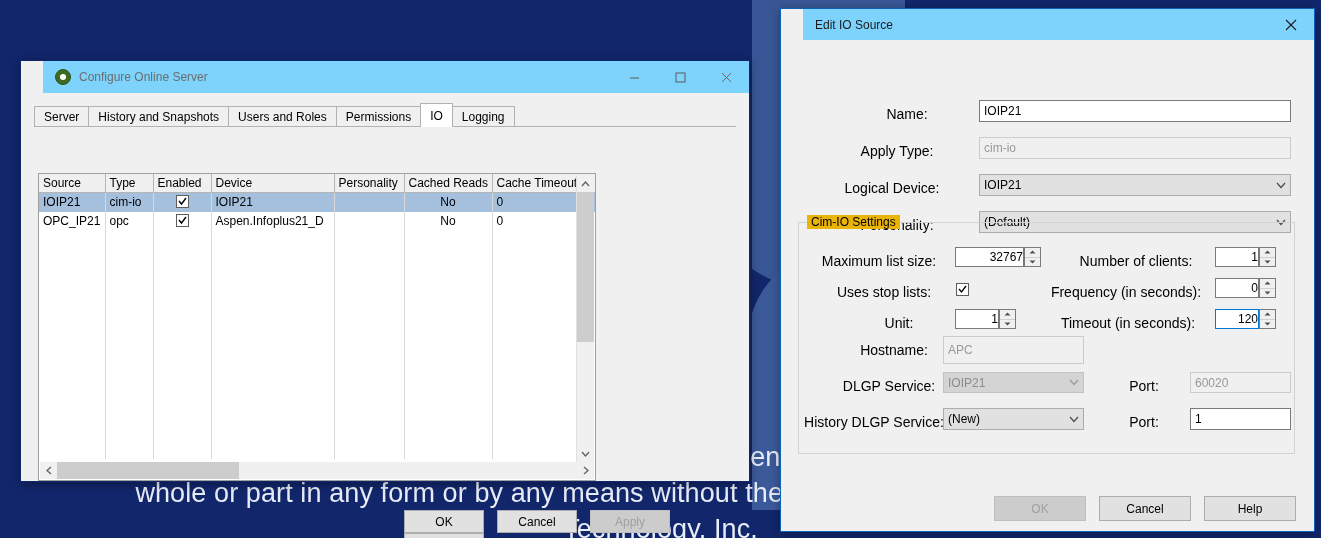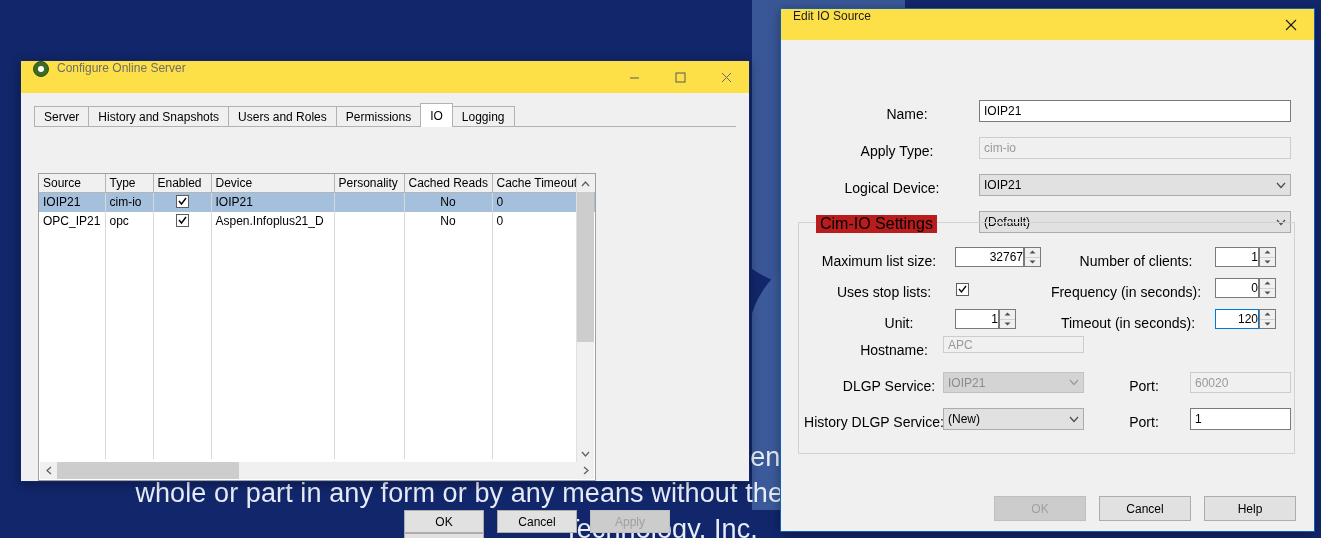--- a/index.html
+++ b/index.html
@@ -66,25 +66,26 @@
   #bg-line-2 { top: 478px; }
   #bg-line-3 { top: 514px; }
 
   
   .win {
     position: absolute;
     background: #f0f0f0;
     box-shadow: 0 2px 10px rgba(0,0,0,.35);
   }
   .titlebar {
-    background: #fde047;
+    background: #7dd3fc;
     height: 32px;
     display: flex;
-    align-items: flex-start;
+    align-items: center;
     position: relative;
+    margin-left: 22px;
   }
   .title-text {
     font-size: 12px;
     color: #6d6d6d;
     padding-left: 8px;
   }
   .app-icon {
     width: 16px; height: 16px;
     margin-left: 12px;
     border-radius: 50%;
@@ -219,24 +220,24 @@
   }
   .chk svg { display:block; }
 
   .groupbox {
     position: absolute;
     border: 1px solid #d2d2d2;
     box-sizing: border-box;
   }
   .groupbox-title {
     position: absolute;
-    top: -8px; left: 17px;
-    background: #b91c1c;
+    top: -8px; left: 8px;
+    background: #eab308;
     padding: 0 4px;
-    font-size: 16px;
+    font-size: 12px;
     color: #000;
   }
 
   
   #configure-window {
     left: 20px; top: 60px;
     width: 728px; height: 420px;
     border: 1px solid #12266b;
   }
   #tabstrip {
@@ -747,21 +748,21 @@
           </svg>
         </div>
       <div>
           <svg width="7" height="4" viewBox="0 0 7 4">
             <polyline points="0.5,0.5 3.5,3.5 6.5,0.5" fill="#505050" stroke="none"></polyline>
           </svg>
         </div>
     </div>
 
     <div class="lbl" style="left:58px; top:302px; width:110px;">Hostname:</div>
-    <div class="txtbox ro" style="left:162px; top:296px; width:141px; height:17px;">APC</div>
+    <div class="txtbox ro" style="left:162px; top:296px; width:141px; height:28px;">APC</div>
 
     <div class="lbl" style="left:48px; top:338px; width:120px;">DLGP Service:</div>
     <div class="combo ro" style="left:162px; top:332px; width:141px; height:21px;">
       <span>IOIP21</span>
       <span class="chev">
         <svg width="10" height="7" viewBox="0 0 10 7">
             <polyline points="1,1 5,5.5 9,1" fill="none" stroke="currentColor" stroke-width="1.2"></polyline>
           </svg>
       </span>
     </div>

